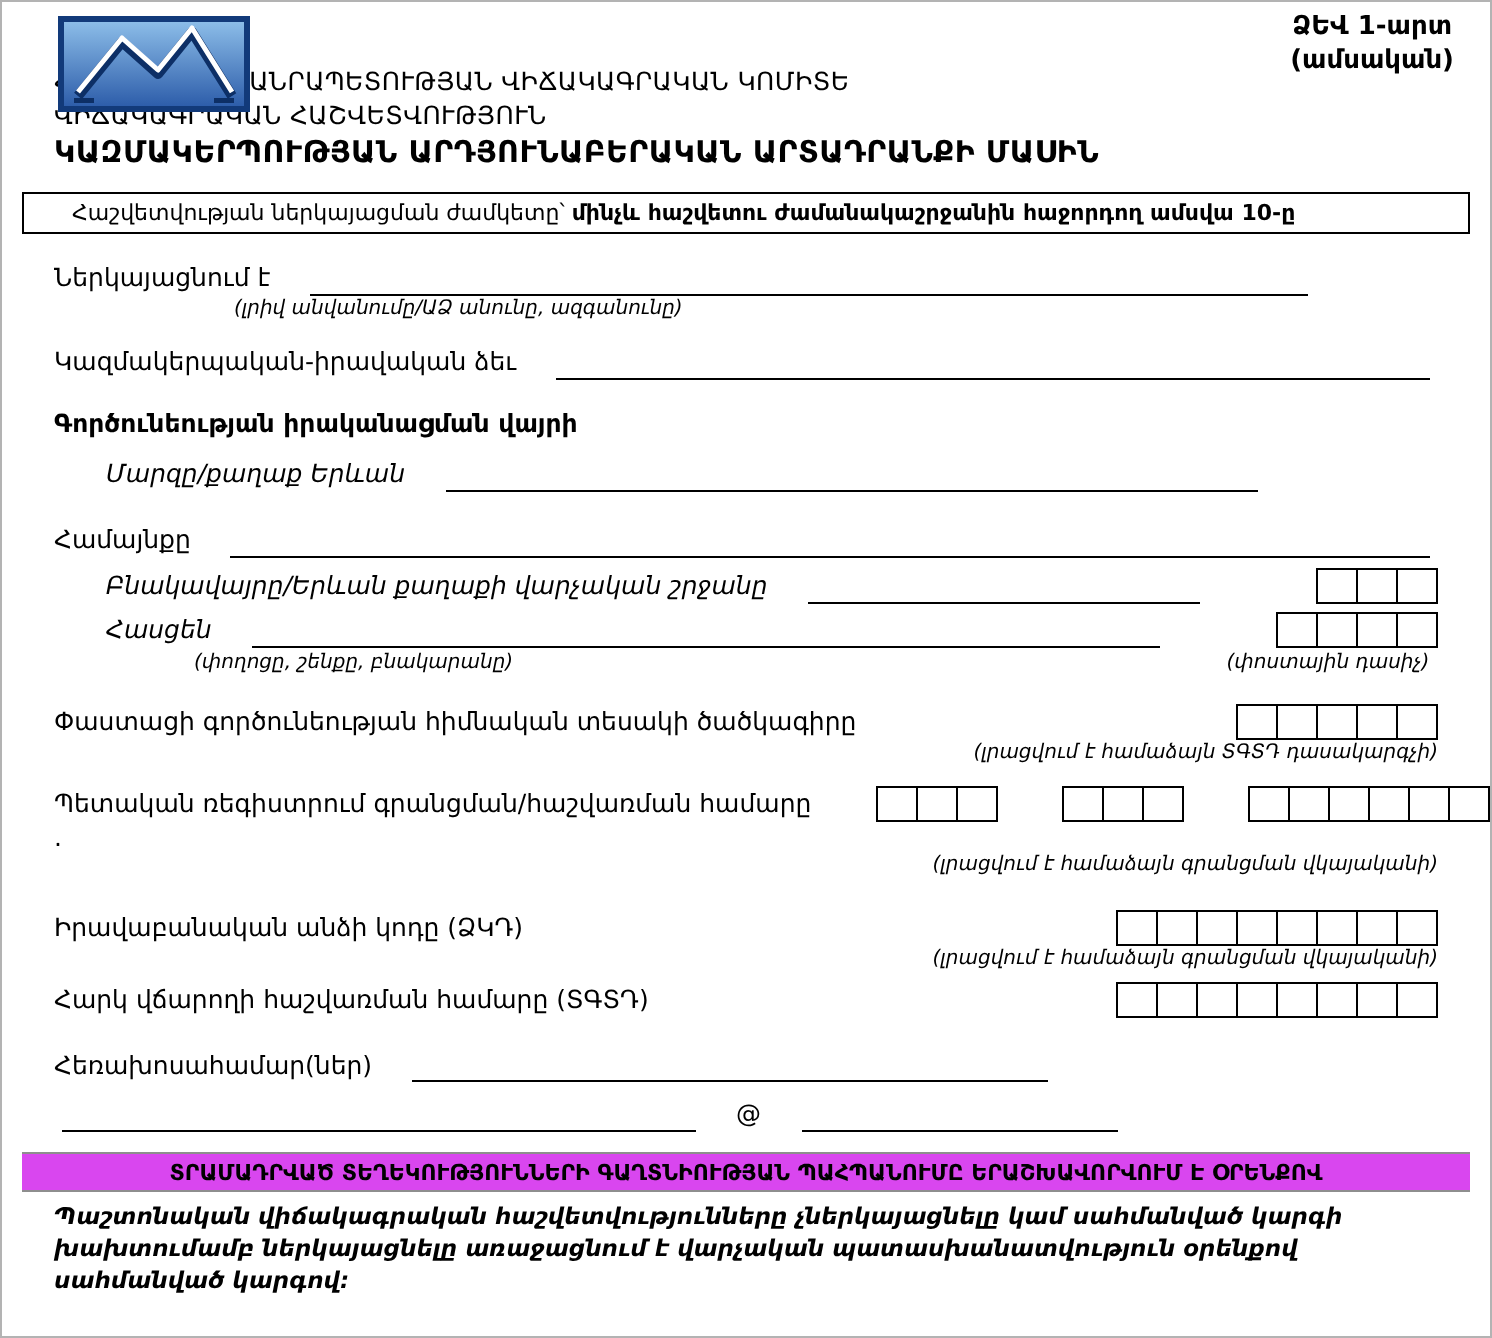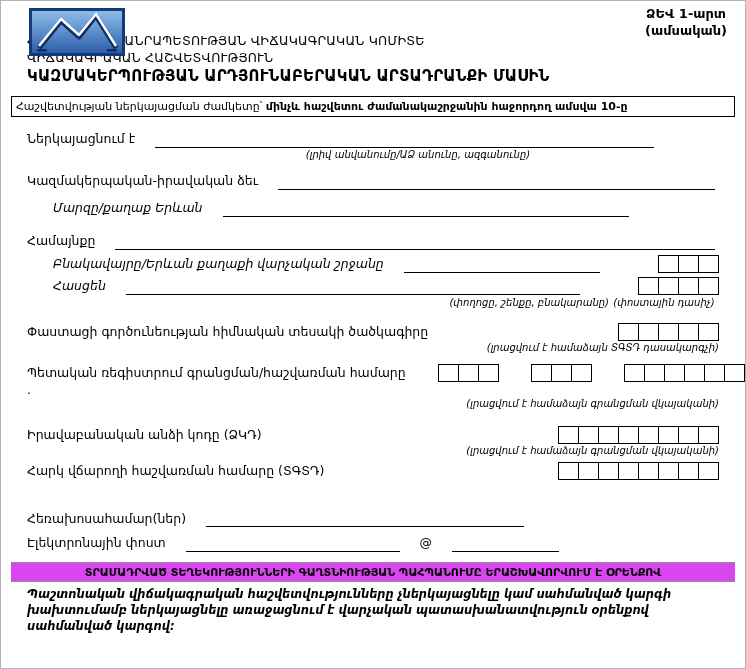--- a/index.html
+++ b/index.html
@@ -13,21 +13,21 @@
   }
   
   .hdr { position:relative; height:86px; }
   .logo { position:absolute; left:2px; top:2px; }
   .form-code { position:absolute; right:-8px; top:0; text-align:center; font-weight:bold; font-size:13px; line-height:1.3; }
   .titles { text-align:left; padding-top:27px; line-height:1.32; }
   .t1 { font-size:12.5px; letter-spacing:.2px; }
   .t3 { font-size:15px; font-weight:bold; margin-top:1px; letter-spacing:.2px; }
   
   .lawbox { border:1px solid #000; font-size:10.5px; padding:2px 8px; margin:2px -16px 0; line-height:1.35; }
-  .deadline { border:1px solid #000; font-size:11px; padding:3px 4px; margin:4px -16px 0; white-space:nowrap; }
+  .deadline { border:1px solid #000; font-size:11px; padding:3px 24px; margin:4px -16px 0; white-space:nowrap; }
   
   .row { display:flex; align-items:flex-end; line-height:1.35;gap:16px; }
   .lbl { white-space:nowrap; }
   .blank { flex:1; border-bottom:1px solid #000; height:3px; margin:0 4px; }
   .blank2 { flex:2; }
   .sp { flex:1; }
   .indent { padding-left:26px;text-align:right; }
   .it { font-style:italic; }
   .bold { font-weight:bold; }
   .gap22 { width:22px; }
@@ -35,28 +35,28 @@
   .fx45 { width:45px; }
   .fx70 { width:70px; }
   .fx140 { width:140px; }
   .fx175 { width:175px; }
   
   .cells { display:flex; }
   .cell { width:21px; height:18px; border:1px solid #000; background:#fff; }
   .cell + .cell { margin-left:-1px; }
   
   .cap { font-size:10px; font-style:italic; line-height:1.3; }
-  .cap-center { text-align:center; }
+  .cap-center { }
   .cap-right { text-align:right; }
   .caps-row { display:flex; margin-top:1px; }
-  .caps-row .left { flex:1; text-align:right; padding-left:70px; }
+  .caps-row .left { flex:1; text-align:left; padding-left:70px; }
   .caps-row .right { width:110px; text-align:center; }
   
   .mt4{margin-top:4px}.mt5{margin-top:5px}.mt8{margin-top:8px}
-  .mt10{margin-top:10px}.mt12{margin-top:12px}.mt13{margin-top:31px}.mt14{margin-top:14px}
+  .mt10{margin-top:10px}.mt12{margin-top:12px}.mt13{margin-top:16px}.mt14{margin-top:14px}
   .mt16{margin-top:16px}
   
   .banner { background:#d946ef; border-top:1px solid #8e8e8e; border-bottom:1px solid #8e8e8e;
             text-align:center; font-weight:bold; font-size:11px; padding:3px 0 2px; margin:10px -16px 0; }
   .footer { font-style:italic; font-weight:bold; font-size:11.5px; line-height:1.4; margin-top:4px; }
 </style>
 </head>
 <body>
 
 <div class="page">
@@ -98,20 +98,21 @@
     <span class="blank"></span>
     <span class="fx45"></span>
   </div>
   <div class="cap cap-center" style="padding-left:90px;">(լրիվ անվանումը/ԱՁ անունը, ազգանունը)</div>
 
   <div class="row mt12">
     <span class="lbl">Կազմակերպական-իրավական ձեւ</span>
     <span class="blank"></span>
   </div>
 
+  <div class="bold mt14">Գործունեության իրականացման վայրի</div>
 
   <div class="row mt10 indent">
     <span class="lbl it">Մարզը/քաղաք Երևան</span>
     <span class="blank"></span>
     <span class="fx70"></span>
   </div>
 
   <div class="row mt16">
     <span class="lbl">Համայնքը</span>
     <span class="blank"></span>
@@ -215,21 +216,20 @@
       </span>
   </div>
 
   <div class="row mt13">
     <span class="lbl">Հեռախոսահամար(ներ)</span>
     <span class="blank"></span>
     <span class="fx175"></span>
   </div>
 
   <div class="row mt8">
-    <span class="lbl">Էլեկտրոնային փոստ</span>
     <span class="blank blank2"></span>
     <span class="lbl">@</span>
     <span class="blank"></span>
     <span class="fx140"></span>
   </div>
 
   <div class="banner">ՏՐԱՄԱԴՐՎԱԾ ՏԵՂԵԿՈՒԹՅՈՒՆՆԵՐԻ ԳԱՂՏՆԻՈՒԹՅԱՆ ՊԱՀՊԱՆՈՒՄԸ ԵՐԱՇԽԱՎՈՐՎՈՒՄ Է ՕՐԵՆՔՈՎ</div>
 
   <div class="footer">Պաշտոնական վիճակագրական հաշվետվությունները չներկայացնելը կամ սահմանված կարգի խախտումամբ ներկայացնելը առաջացնում է վարչական պատասխանատվություն օրենքով սահմանված կարգով:</div>
 

